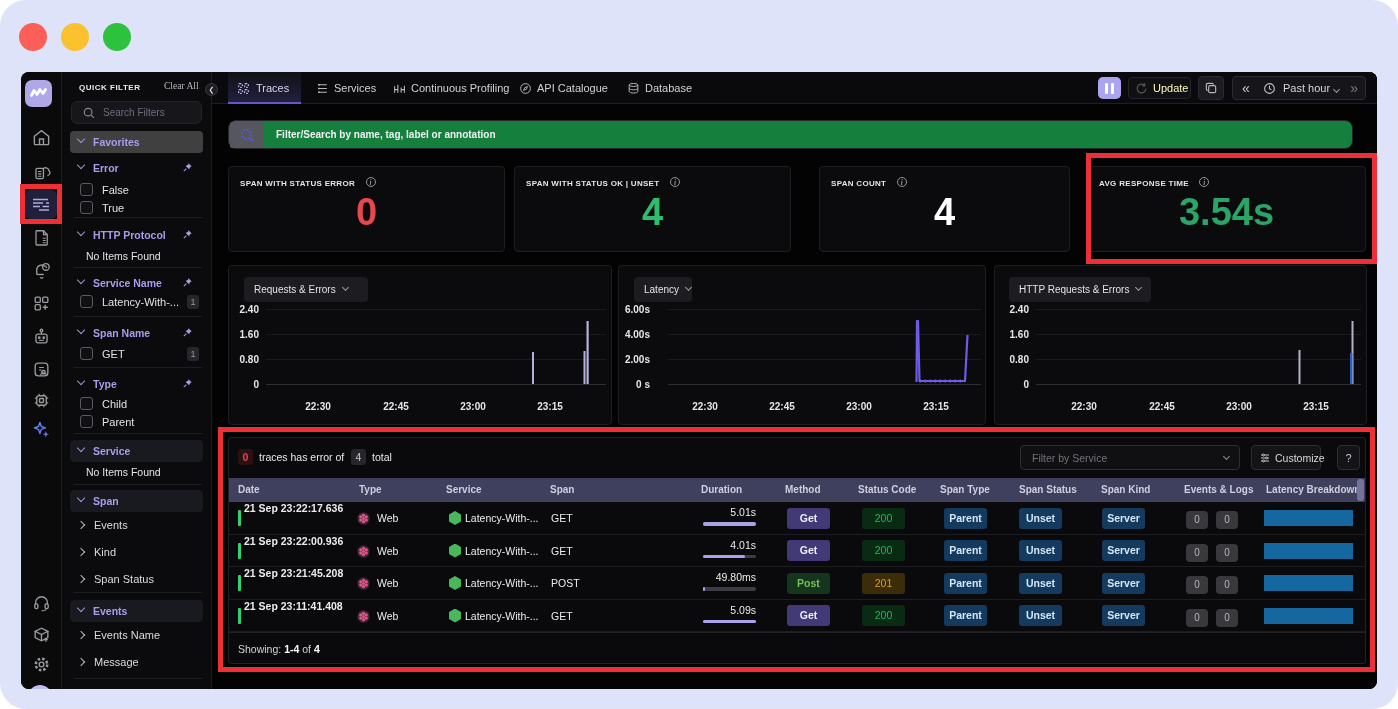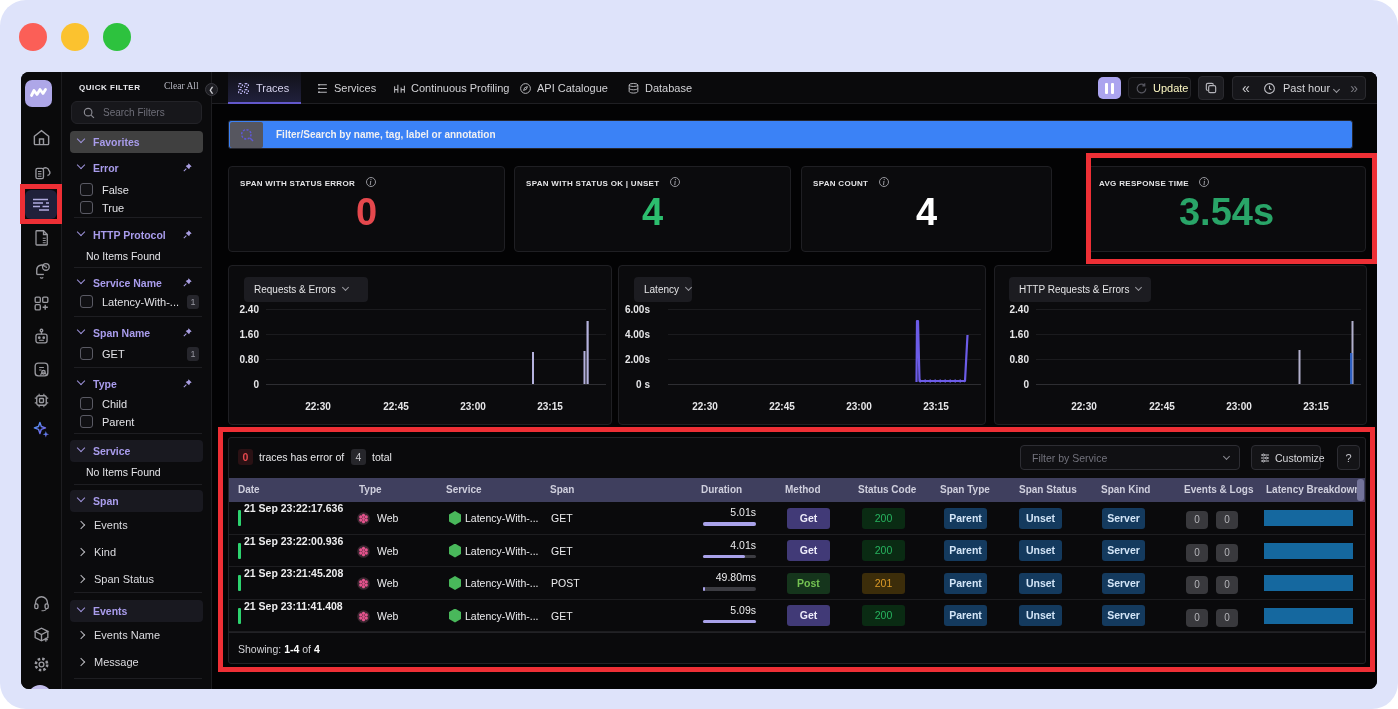--- a/index.html
+++ b/index.html
@@ -301,39 +301,39 @@
         <span style="position:absolute; left:9px; color:#cacace; font-size:14px;">«</span>
         <svg style="position:absolute; left:30px; top:5px;" width="13" height="13" viewBox="0 0 24 24" fill="none" stroke="#c2c2c8" stroke-width="2">
             <circle cx="12" cy="12" r="9"></circle>
             <path d="M12 7 v5.2 l3.4 2"></path>
           </svg>
         <span style="position:absolute; left:50px; font-size:11px;">Past hour</span>
         <span style="position:absolute; left:101px; top:10px; width:5px; height:5px; border-right:1.5px solid #9a9aa0; border-bottom:1.5px solid #9a9aa0; transform:rotate(45deg);"></span>
         <span style="position:absolute; right:7px; color:#7a7a82; font-size:14px;">»</span>
       </div>
 
-      <div class="abs" style="left:16px; top:48px; width:1125px; height:29px; background:#3b82f6; border:1px solid #26262c; border-radius:3px;">
+      <div class="abs" style="left:16px; top:48px; width:1125px; height:29px; background:#15803d; border:1px solid #26262c; border-radius:8px;">
         <div class="abs" style="left:1px; top:1px; width:33px; height:26px; background:#56565f; border-radius:2px;">
           <svg style="position:absolute; left:9px; top:5px;" width="16" height="16" viewBox="0 0 24 24" fill="none" stroke="#5f58d8" stroke-width="2.2">
               <circle cx="11" cy="11" r="7" stroke-dasharray="3.2 2.2"></circle>
               <path d="M16.5 16.5 L21 21"></path>
             </svg>
         </div>
         <div class="abs" style="left:47px; top:8px; font-size:10px; font-weight:bold; color:#f0f0f2;">Filter/Search by name, tag, label or annotation</div>
       </div>
 
       <div class="card" style="left:16px; top:94px; width:277px; height:86px;">
         <div class="clabel">SPAN WITH STATUS ERROR <span class="cinfo">i</span></div>
         <div class="cval" style="color:#e5484d;">0</div>
       </div>
       <div class="card" style="left:302px; top:94px; width:277px; height:86px;">
         <div class="clabel">SPAN WITH STATUS OK | UNSET <span class="cinfo">i</span></div>
         <div class="cval" style="color:#2cbe6e;">4</div>
       </div>
-      <div class="card" style="left:589px; top:94px; width:251px; height:86px;padding-left:48px;">
+      <div class="card" style="left:607px; top:94px; width:251px; height:86px;padding-left:48px;">
         <div class="clabel">SPAN COUNT <span class="cinfo">i</span></div>
         <div class="cval" style="color:#ffffff;">4</div>
       </div>
       <div class="card" style="left:875px; top:94px; width:279px; height:86px;">
         <div class="clabel">AVG RESPONSE TIME <span class="cinfo">i</span></div>
         <div class="cval" style="color:#29a568;">3.54s</div>
       </div>
 
       <div class="card" style="left:16px; top:193px; width:384px; height:160px;">
         <div class="drop" style="left:15px; top:11px; width:124px;">Requests &amp; Errors<span class="dchev"></span></div>

